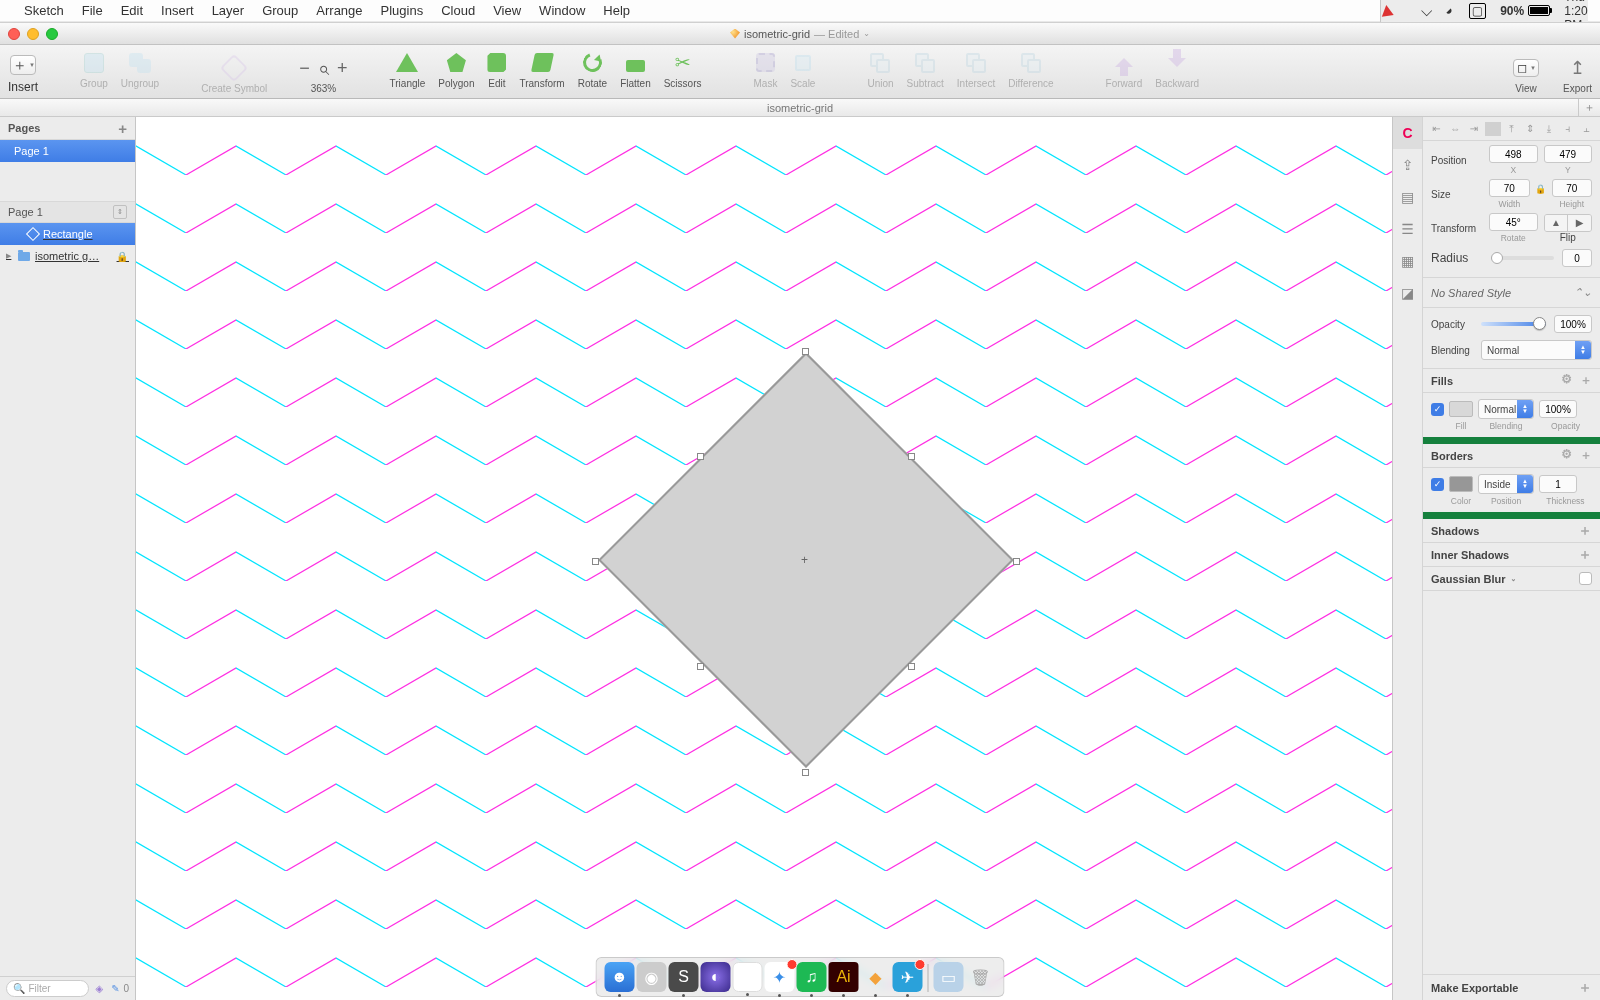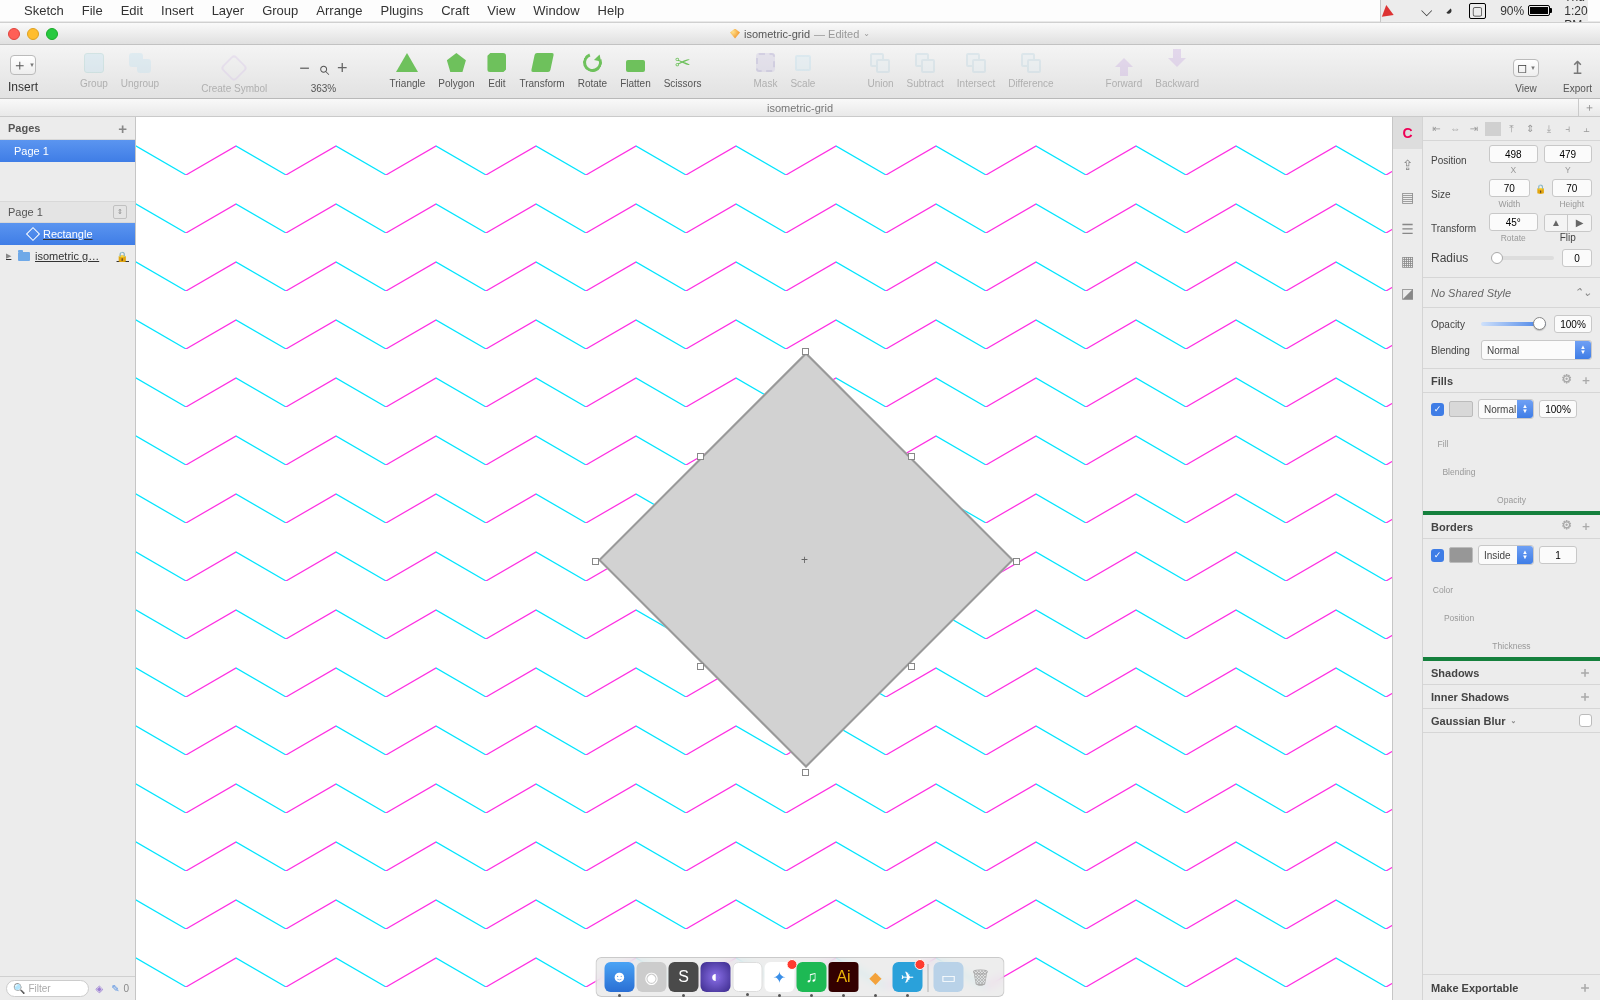--- a/index.html
+++ b/index.html
@@ -26,21 +26,21 @@
   *{box-sizing:border-box;font-family:-apple-system,"Helvetica Neue",Helvetica,Arial,sans-serif;}
   body{margin:0;width:1600px;height:1000px;overflow:hidden;background:#f0f0f0;font-size:12px;color:var(--text-dark);}
   
   
   .mac-menubar{height:22px;background:var(--menubar-bg);display:flex;align-items:center;padding:0 12px;font-size:13px;border-bottom:1px solid rgba(0,0,0,.08);}
   .mac-menubar .apple{font-size:15px;line-height:1;margin-right:12px;}
   .mac-menubar .mi{margin-right:18px;cursor:default;}
   .mac-menubar .mi.bold{font-weight:400;}
   .mac-menubar .right{margin-left:auto;display:flex;align-items:center;gap:14px;}
   .mac-menubar .right span{display:inline-flex;align-items:center;}
-  .battery{display:inline-flex;align-items:center;gap:4px;}
+  .battery{display:inline-flex;align-items:center;gap:4px;font-weight:bold;}
   .battery .pct{font-size:12px;}
   .battery .batt{width:22px;height:11px;border:1px solid #000;border-radius:2px;position:relative;}
   .battery .batt::after{content:"";position:absolute;right:-3px;top:2px;width:2px;height:5px;background:#000;border-radius:0 1px 1px 0;}
   .battery .batt .fill{position:absolute;left:1px;top:1px;bottom:1px;width:90%;background:#000;}
   .clock{font-size:12px;}
   .mic{width:13px;height:13px;background:#000;border-radius:2px;}
   .rocket{width:0;height:0;border-left:6px solid transparent;border-right:6px solid transparent;border-bottom:11px solid #d33;transform:rotate(-8deg);}
   
   
   .window{position:absolute;left:0;top:22px;right:0;bottom:0;display:flex;flex-direction:column;border-top:1px solid #d0d0d0;}
@@ -176,21 +176,21 @@
   .blend-row .lbl{width:42px;font-size:10px;}
   .select{flex:1;height:20px;border:1px solid #c8c8c8;border-radius:3px;background:var(--input-bg);display:flex;align-items:center;padding:0 5px;font-size:10px;position:relative;}
   .select .blue-caret{position:absolute;right:0;top:0;bottom:0;width:16px;background:linear-gradient(#6fa0f4,#3f7de6);border-radius:0 3px 3px 0;display:flex;flex-direction:column;align-items:center;justify-content:center;gap:0px;color:#fff;font-size:6px;line-height:5px;}
   .section-head{height:24px;display:flex;align-items:center;padding:0 8px;font-size:11px;font-weight:600;color:#444;border-bottom:1px solid #d6d6d6;}
   .section-head .acts{margin-left:auto;display:flex;gap:8px;color:#aaa;font-size:12px;}
   .fill-row{display:flex;align-items:center;gap:5px;padding:6px 8px 2px 8px;}
   .chk{width:13px;height:13px;border-radius:3px;background:#3f7de6;display:flex;align-items:center;justify-content:center;color:#fff;font-size:9px;}
   .swatch{width:24px;height:16px;border:1px solid #bbb;border-radius:2px;}
   .fill-row .select{flex:0 0 56px;}
   .fill-row input{width:38px;height:18px;border:1px solid #c8c8c8;border-radius:3px;background:var(--input-bg);font-size:10px;text-align:center;}
-  .sub-labels{display:flex;padding:0 8px 6px 8px;font-size:8.5px;color:#999;gap:18px;border-bottom:4px solid #15803d;flex-direction:column;}
+  .sub-labels{display:flex;padding:0 8px 6px 8px;font-size:8.5px;color:#999;gap:5px;border-bottom:7px solid #15803d;}
   .sub-labels span:nth-child(1){width:13px;}
   .sub-labels span:nth-child(2){width:24px;text-align:center;}
   .sub-labels span:nth-child(3){width:56px;text-align:center;}
   .sub-labels span:nth-child(4){flex:1;text-align:center;}
   .simple-head{height:24px;display:flex;align-items:center;padding:0 8px;font-size:11px;font-weight:600;border-bottom:1px solid #d6d6d6;}
   .simple-head .plus, .simple-head .chk-empty{margin-left:auto;color:#aaa;font-size:14px;}
   .chk-empty{width:13px;height:13px;border:1px solid #bbb;border-radius:3px;background:#fff;}
   .blur-row{height:24px;display:flex;align-items:center;padding:0 8px;font-size:11px;font-weight:600;border-bottom:1px solid #d6d6d6;gap:5px;}
   .blur-row .dd{font-size:7px;color:#888;}
   .make-exportable{margin-top:auto;height:26px;display:flex;align-items:center;padding:0 8px;font-size:11px;font-weight:600;border-top:1px solid #d6d6d6;}
@@ -210,21 +210,21 @@
 <div class="mac-menubar">
   <span class="apple"></span>
   <span class="mi bold">Sketch</span>
   <span class="mi">File</span>
   <span class="mi">Edit</span>
   <span class="mi">Insert</span>
   <span class="mi">Layer</span>
   <span class="mi">Group</span>
   <span class="mi">Arrange</span>
   <span class="mi">Plugins</span>
-  <span class="mi">Craft</span>
+  <span class="mi">Cloud</span>
   <span class="mi">View</span>
   <span class="mi">Window</span>
   <span class="mi">Help</span>
   <div class="right">
     <span class="rocket"></span>
     <span class="mic"></span>
     <span style="font-size:15px;">⌵</span>
     <span style="font-size:14px;transform:rotate(45deg);">◗</span>
     <span style="font-size:12px;border:1px solid #000;padding:0 2px;border-radius:2px;">▢</span>
     <span class="battery">

